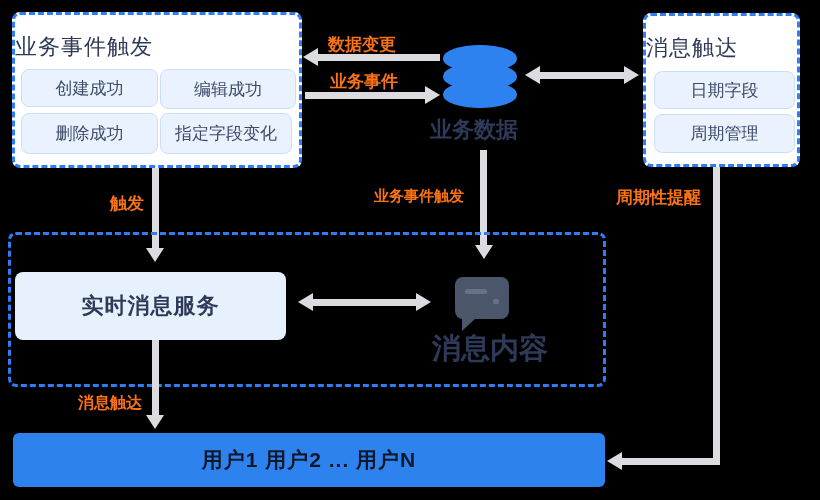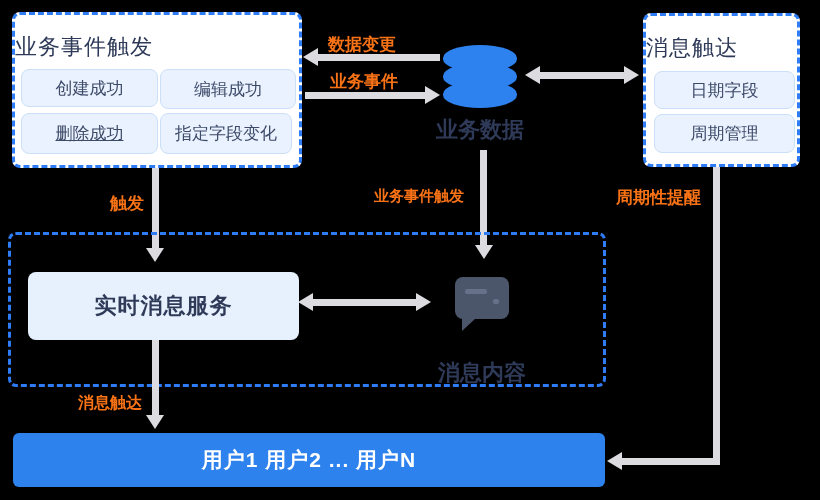--- a/index.html
+++ b/index.html
@@ -22,53 +22,53 @@
     color:#3D4A68;font-size:17px;
   }
   .shaft-h{position:absolute;height:7px;background:#DCDCE0;}
   .shaft-v{position:absolute;width:7px;background:#DCDCE0;}
   .head-left{position:absolute;width:0;height:0;border-top:9px solid transparent;border-bottom:9px solid transparent;border-right:15px solid #DCDCE0;}
   .head-right{position:absolute;width:0;height:0;border-top:9px solid transparent;border-bottom:9px solid transparent;border-left:15px solid #DCDCE0;}
   .head-down{position:absolute;width:0;height:0;border-left:9px solid transparent;border-right:9px solid transparent;border-top:14px solid #DCDCE0;}
   .orange-label{
     position:absolute;color:#f97316;font-weight:bold;white-space:nowrap;
   }
-  .navy-label{position:absolute;color:#2E3A58;font-weight:bold;white-space:nowrap;text-align:center;}
+  .navy-label{position:absolute;color:#2E3A58;font-weight:bold;white-space:nowrap;text-align:left;}
   .db-disc{
     position:absolute;width:74px;height:27px;background:#2D82F0;border-radius:37px/13px;
   }
   .service-box{
     position:absolute;background:#E7F1FD;border-radius:8px;
     display:flex;align-items:center;justify-content:center;
     color:#2E3A58;font-weight:bold;font-size:22px;letter-spacing:1px;
   }
   .bubble{
     position:absolute;background:#4C566B;border-radius:8px;
   }
   .bubble-tail{
     position:absolute;width:0;height:0;
     border-left:14px solid #4C566B;border-bottom:13px solid transparent;
   }
   .bubble-line{position:absolute;background:#68718a;border-radius:2px;}
   .users-bar{
     position:absolute;background:#2E82EE;border-radius:6px;
     display:flex;align-items:center;justify-content:center;
-    color:#ffffff;font-weight:bold;font-size:21px;letter-spacing:1px;
+    color:#0f172a;font-weight:bold;font-size:21px;letter-spacing:1px;
   }
 </style>
 </head>
 <body>
 
 <div id="canvas">
 
   <div class="dashed-box white-fill" style="left:12px;top:12px;width:290px;height:156px;">
     <div class="box-title" style="top:17px;font-size:22px;">业务事件触发</div>
     <div class="sub-box" style="left:6px;top:54px;width:137px;height:38px;">创建成功</div>
     <div class="sub-box" style="left:145px;top:54px;width:136px;height:40px;">编辑成功</div>
-    <div class="sub-box" style="left:6px;top:98px;width:137px;height:41px;text-decoration:underline;">删除成功</div>
+    <div class="sub-box" style="left:6px;top:98px;width:137px;height:41px;">删除成功</div>
     <div class="sub-box" style="left:145px;top:98px;width:132px;height:41px;">指定字段变化</div>
   </div>
 
   <div class="dashed-box white-fill" style="left:643px;top:13px;width:157px;height:154px;">
     <div class="box-title" style="top:17px;font-size:22px;">消息触达</div>
     <div class="sub-box" style="left:8px;top:98px;width:141px;height:39px;">周期管理</div>
     <div class="sub-box" style="left:8px;top:55px;width:141px;height:38px;">日期字段</div>
   </div>
 
   <div class="abs" style="left:443px;top:45px;width:74px;height:63px;">
@@ -110,35 +110,35 @@
 
   <div class="abs">
     <div class="shaft-v" style="left:713px;top:167px;height:298px;"></div>
     <div class="shaft-h" style="left:622px;top:458px;width:98px;"></div>
     <div class="head-left" style="left:607px;top:452px;"></div>
   </div>
   <div class="orange-label" style="left:616px;top:186px;font-size:17px;">周期性提醒</div>
 
   <div class="dashed-box" style="left:8px;top:232px;width:598px;height:155px;"></div>
 
-  <div class="service-box" style="left:28px;top:272px;width:271px;height:68px;">实时消息服务</div>
+  <div class="service-box" style="left:15px;top:272px;width:271px;height:68px;">实时消息服务</div>
 
   <div class="abs">
     <div class="shaft-h" style="left:311px;top:299px;width:105px;"></div>
     <div class="head-left" style="left:298px;top:293px;"></div>
     <div class="head-right" style="left:416px;top:293px;"></div>
   </div>
 
   <div class="abs" style="left:455px;top:277px;width:55px;height:56px;">
     <div class="bubble" style="left:0;top:0;width:54px;height:42px;"></div>
     <div class="bubble-tail" style="left:7px;top:41px;"></div>
     <div class="bubble-line" style="left:10px;top:12px;width:22px;height:5px;"></div>
     <div class="bubble-line" style="left:38px;top:22px;width:6px;height:5px;"></div>
   </div>
-  <div class="navy-label" style="left:432px;top:358px;width:100px;font-size:22px;">消息内容</div>
+  <div class="navy-label" style="left:432px;top:329px;width:100px;font-size:29px;">消息内容</div>
 
   <div class="abs">
     <div class="shaft-v" style="left:152px;top:340px;height:75px;"></div>
     <div class="head-down" style="left:146px;top:415px;"></div>
   </div>
   <div class="orange-label" style="left:78px;top:393px;font-size:16px;">消息触达</div>
 
   <div class="users-bar" style="left:13px;top:433px;width:592px;height:54px;">用户1 用户2 ... 用户N</div>
 
 </div>

